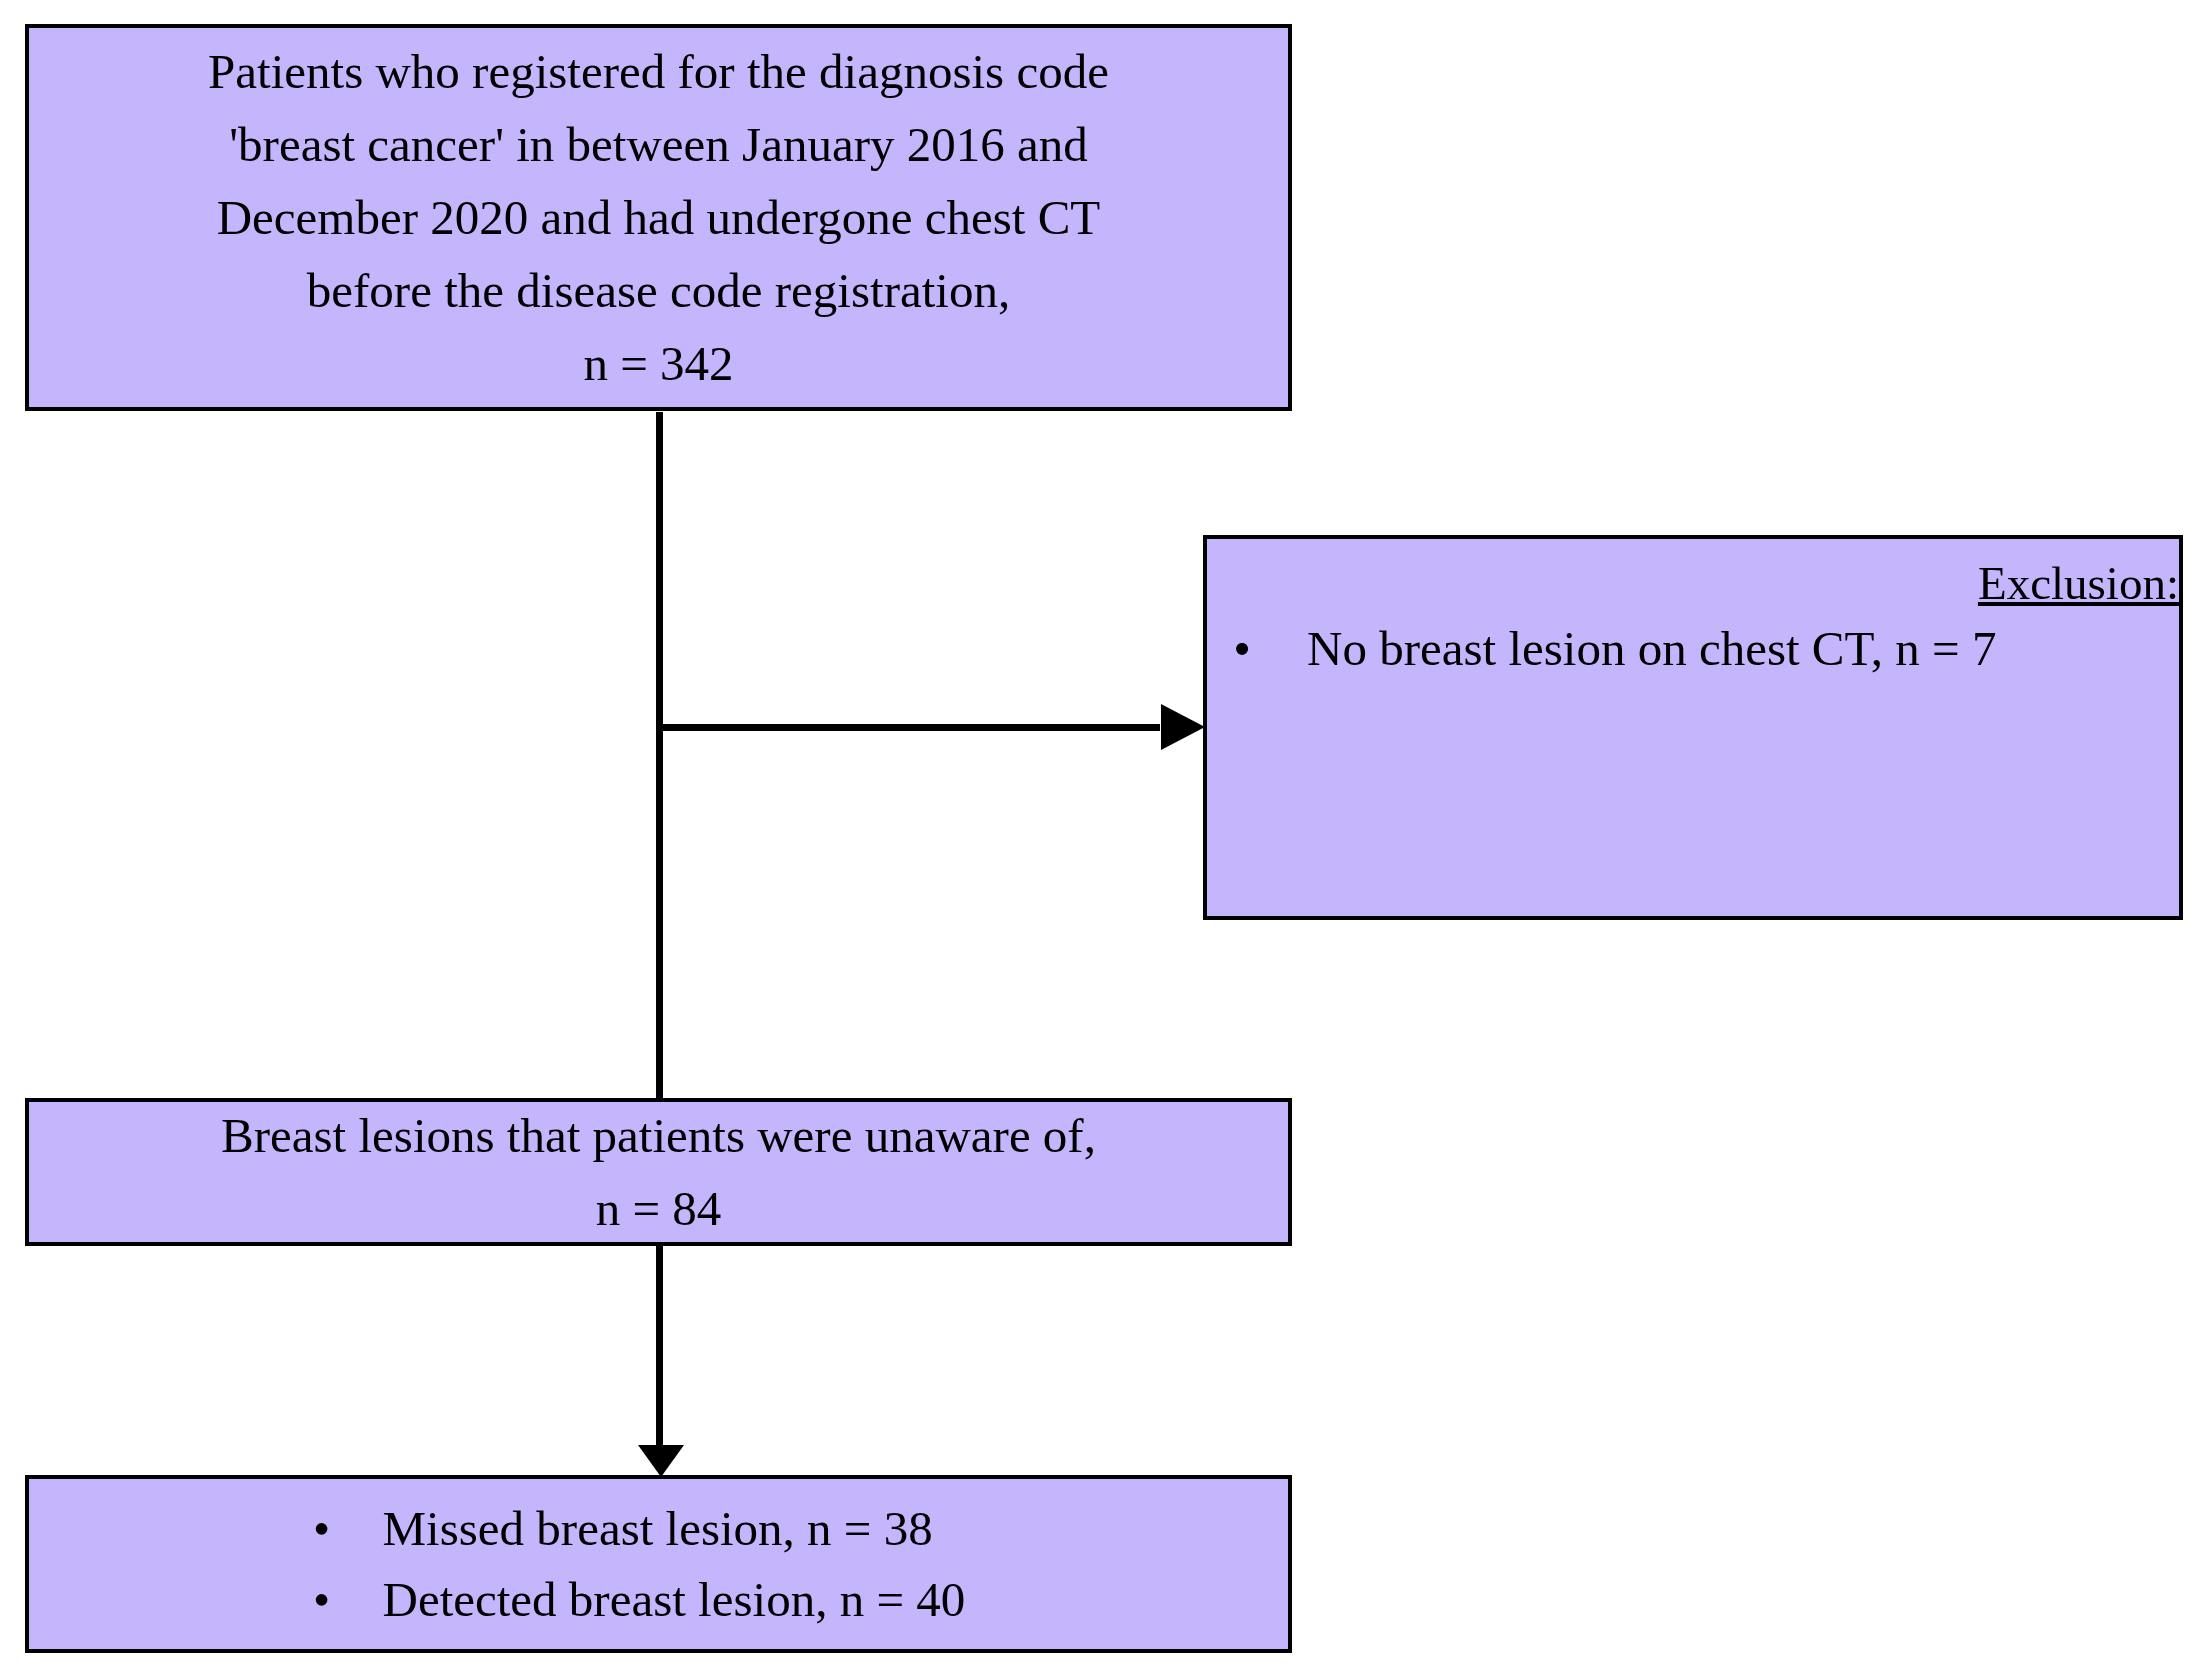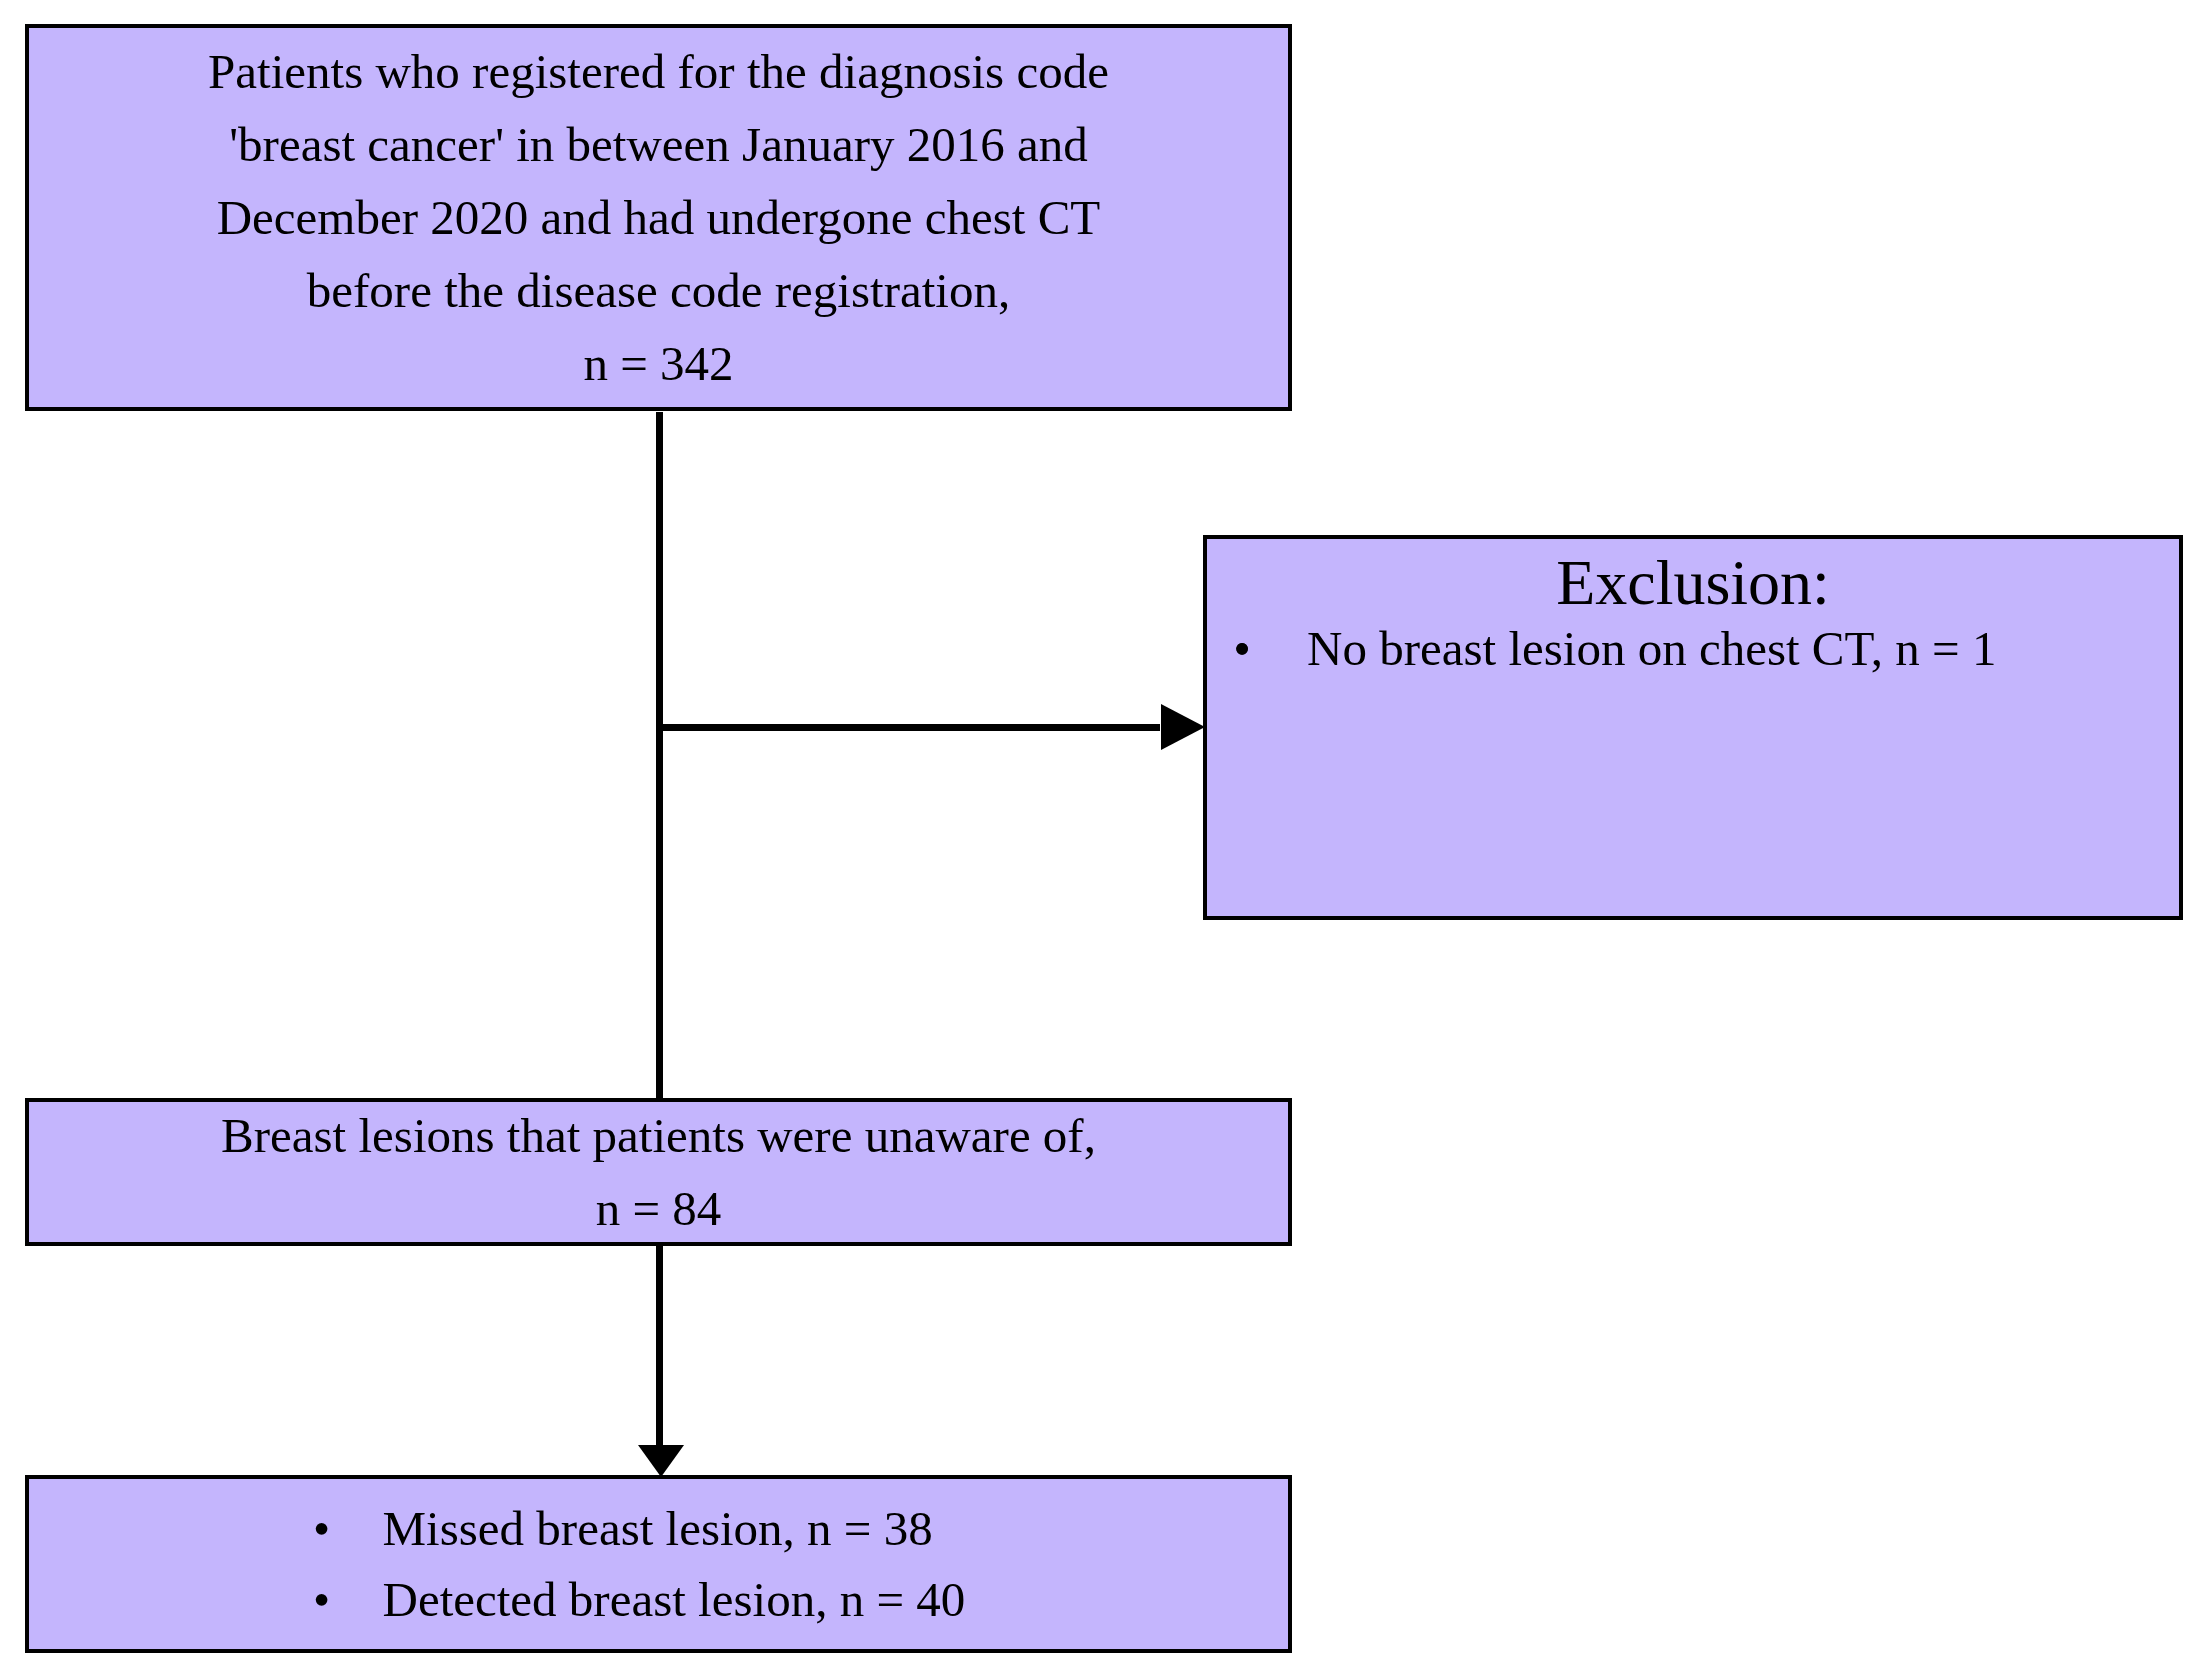--- a/index.html
+++ b/index.html
@@ -42,23 +42,24 @@
   
   #box-exclusion {
     left: 1203px;
     top: 535px;
     width: 980px;
     height: 385px;
     justify-content: flex-start;
     padding-top: 11.3px;
   }
   #box-exclusion .excl-title {
-    text-align: center;
-    font-size: 64px;
+    text-align: right;
+    font-size: 47px;
     line-height: 66px;
+    text-decoration: underline;
   }
   .bullet-list {
     list-style: none;
     margin: 0;
     padding: 0;
   }
   .bullet-item {
     position: relative;
     font-size: 49px;
     line-height: 66px;
@@ -155,21 +156,21 @@
   <div class="arrowhead" id="arrowhead-exclusion"></div>
 
   <div class="flow-box" id="box-exclusion">
     <div class="excl-title">Exclusion:</div>
     <ul class="bullet-list">
       <li class="bullet-item">
         <span class="bullet-dot">•</span>
       </li>
       <li class="bullet-item">
         <span class="bullet-dot">•</span>
-        <span>No breast lesion on chest CT, n = 1</span>
+        <span>No breast lesion on chest CT, n = 7</span>
       </li>
     </ul>
   </div>
 
   <div class="flow-box" id="box-unaware">
     <div class="box-text">Breast lesions that patients were unaware of,
 n = 84</div>
   </div>
 
   <div class="arrowhead" id="arrowhead-outcomes"></div>

